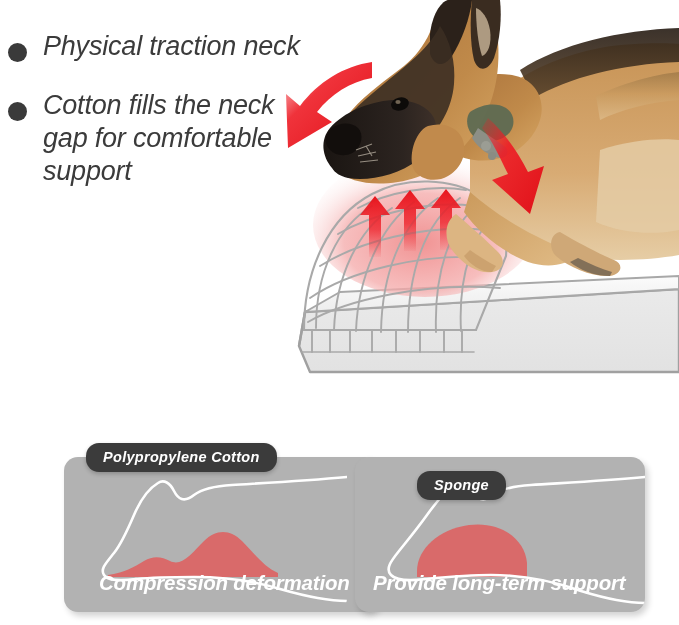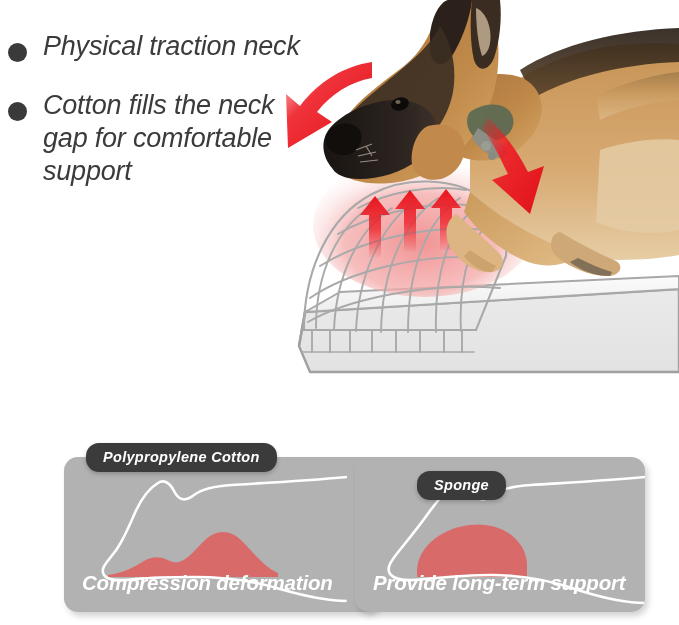--- a/index.html
+++ b/index.html
@@ -32,21 +32,21 @@
   .card-svg{position:absolute;left:0;top:0;}
   .badge{position:absolute;top:-14px;background:#3b3b3b;color:#fff;
          font-size:14.5px;font-weight:bold;font-style:italic;
          padding:6px 17px 7px;border-radius:13px;white-space:nowrap;
          letter-spacing:0.3px;box-shadow:0 2px 4px rgba(0,0,0,0.22);}
   .badge.left{left:22px;}
   .badge.right{left:62px;margin-top:28px;}
   .card-caption{position:absolute;left:0;right:0;bottom:17px;text-align:center;
                 color:#ffffff;font-size:20.5px;font-weight:bold;font-style:italic;
                 letter-spacing:-0.2px;}
-  .card.left .card-caption{text-align:left;padding-left:18px;}
+  .card.left .card-caption{text-align:left;padding-left:35px;}
   .card.right .card-caption{text-align:left;padding-left:18px;}
 </style>
 </head>
 <body>
 
 <div class="stage">
 
   <div class="hero">
     <svg width="679" height="400" viewBox="0 0 679 400" xmlns="http://www.w3.org/2000/svg">
       <defs>

